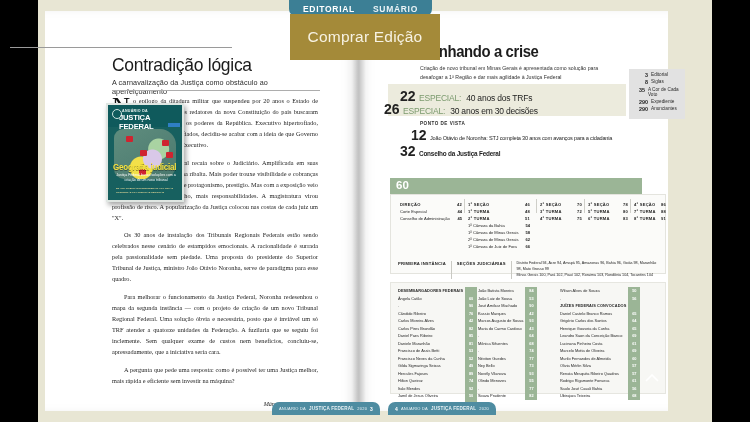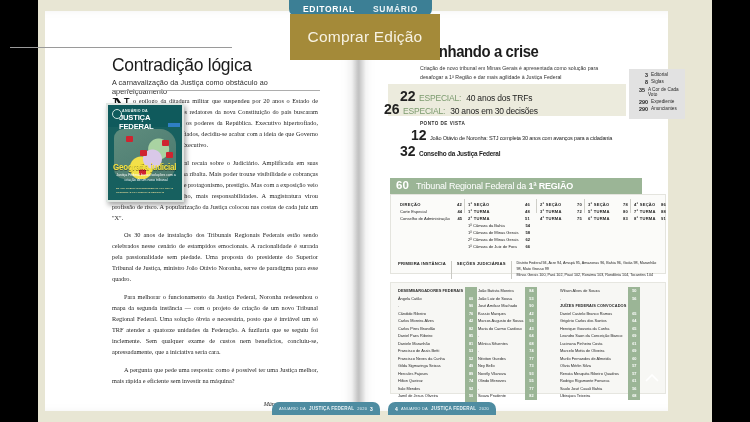--- a/index.html
+++ b/index.html
@@ -254,21 +254,20 @@
         <span class="l">Expediente</span>
       </div>
       <div class="ix">
         <span class="n">290</span>
         <span class="l">Anunciantes</span>
       </div>
     </div>
 
   <div class="trf-bar"></div>
   <div class="trf-num">60</div>
-  <div class="trf-ttl"><span>Tribunal Regional Federal da </span><b>1ª REGIÃO</b></div>
 
   <div class="trf-card"></div>
   <div class="tcol" id="tc1">
       <div class="r hd">
         <span class="lb">DIREÇÃO</span>
         <span class="pg">42</span>
       </div>
       <div class="r">
         <span class="lb">Corte Especial</span>
         <span class="pg">44</span>

